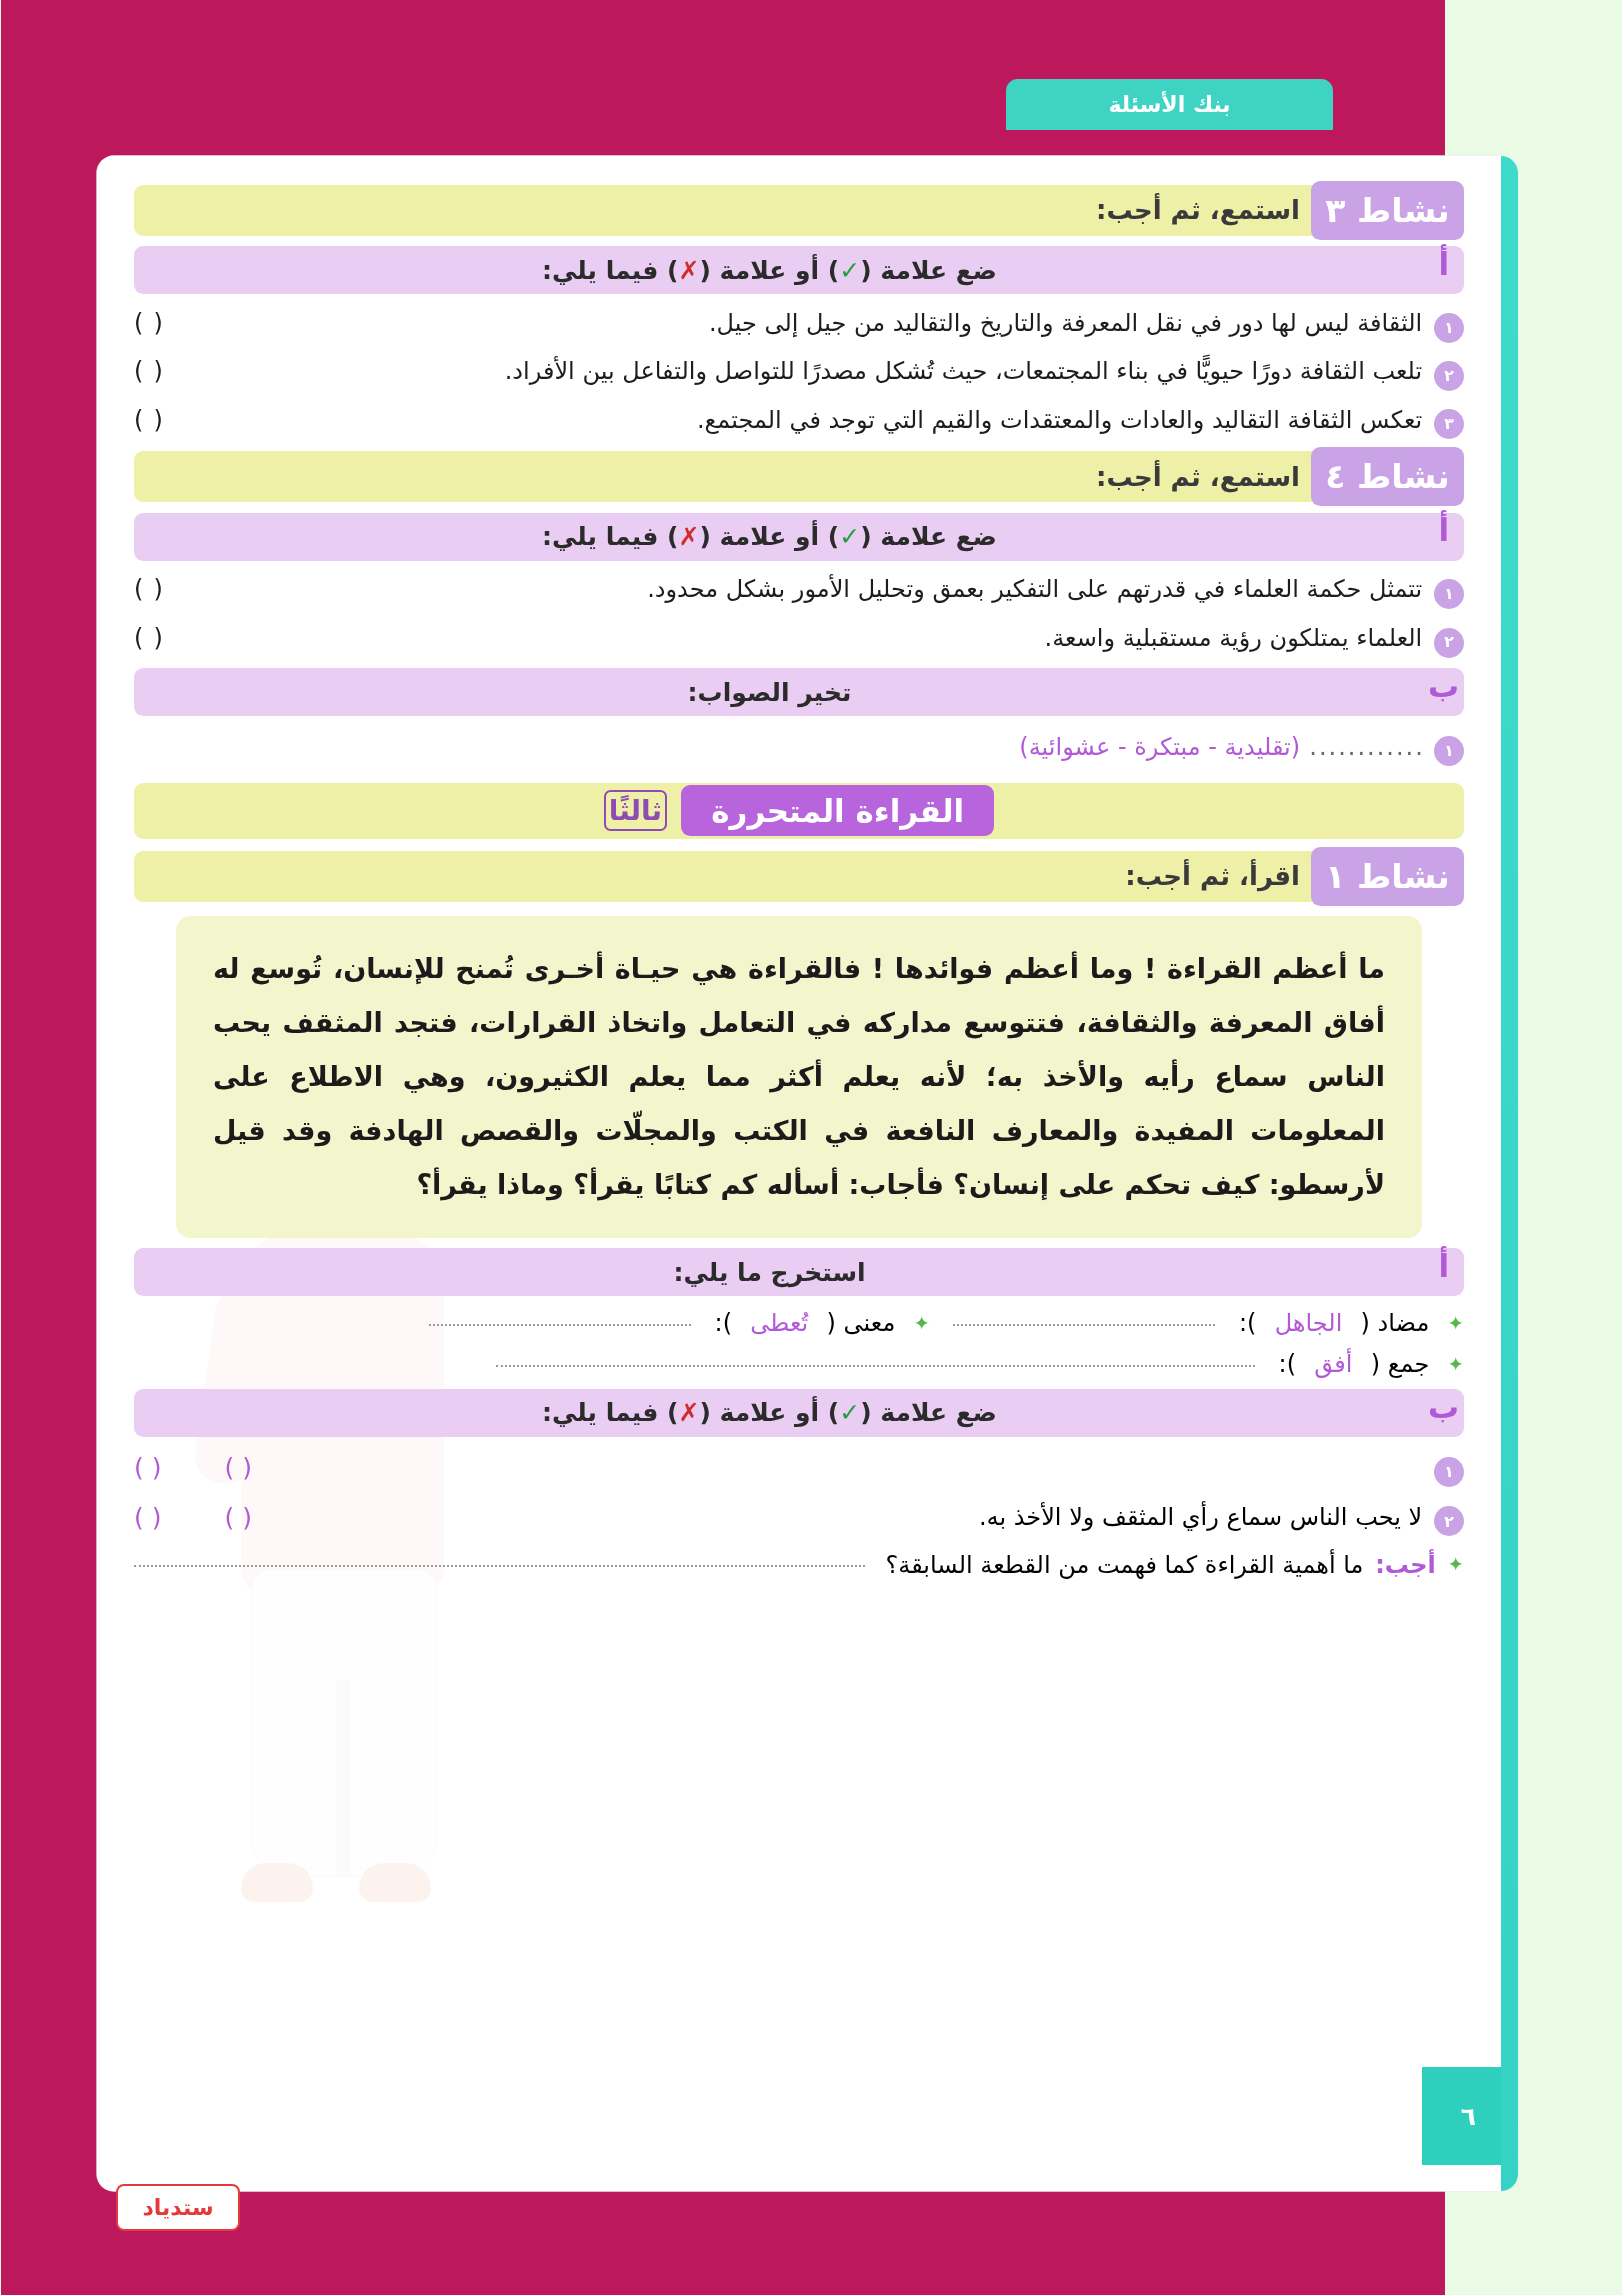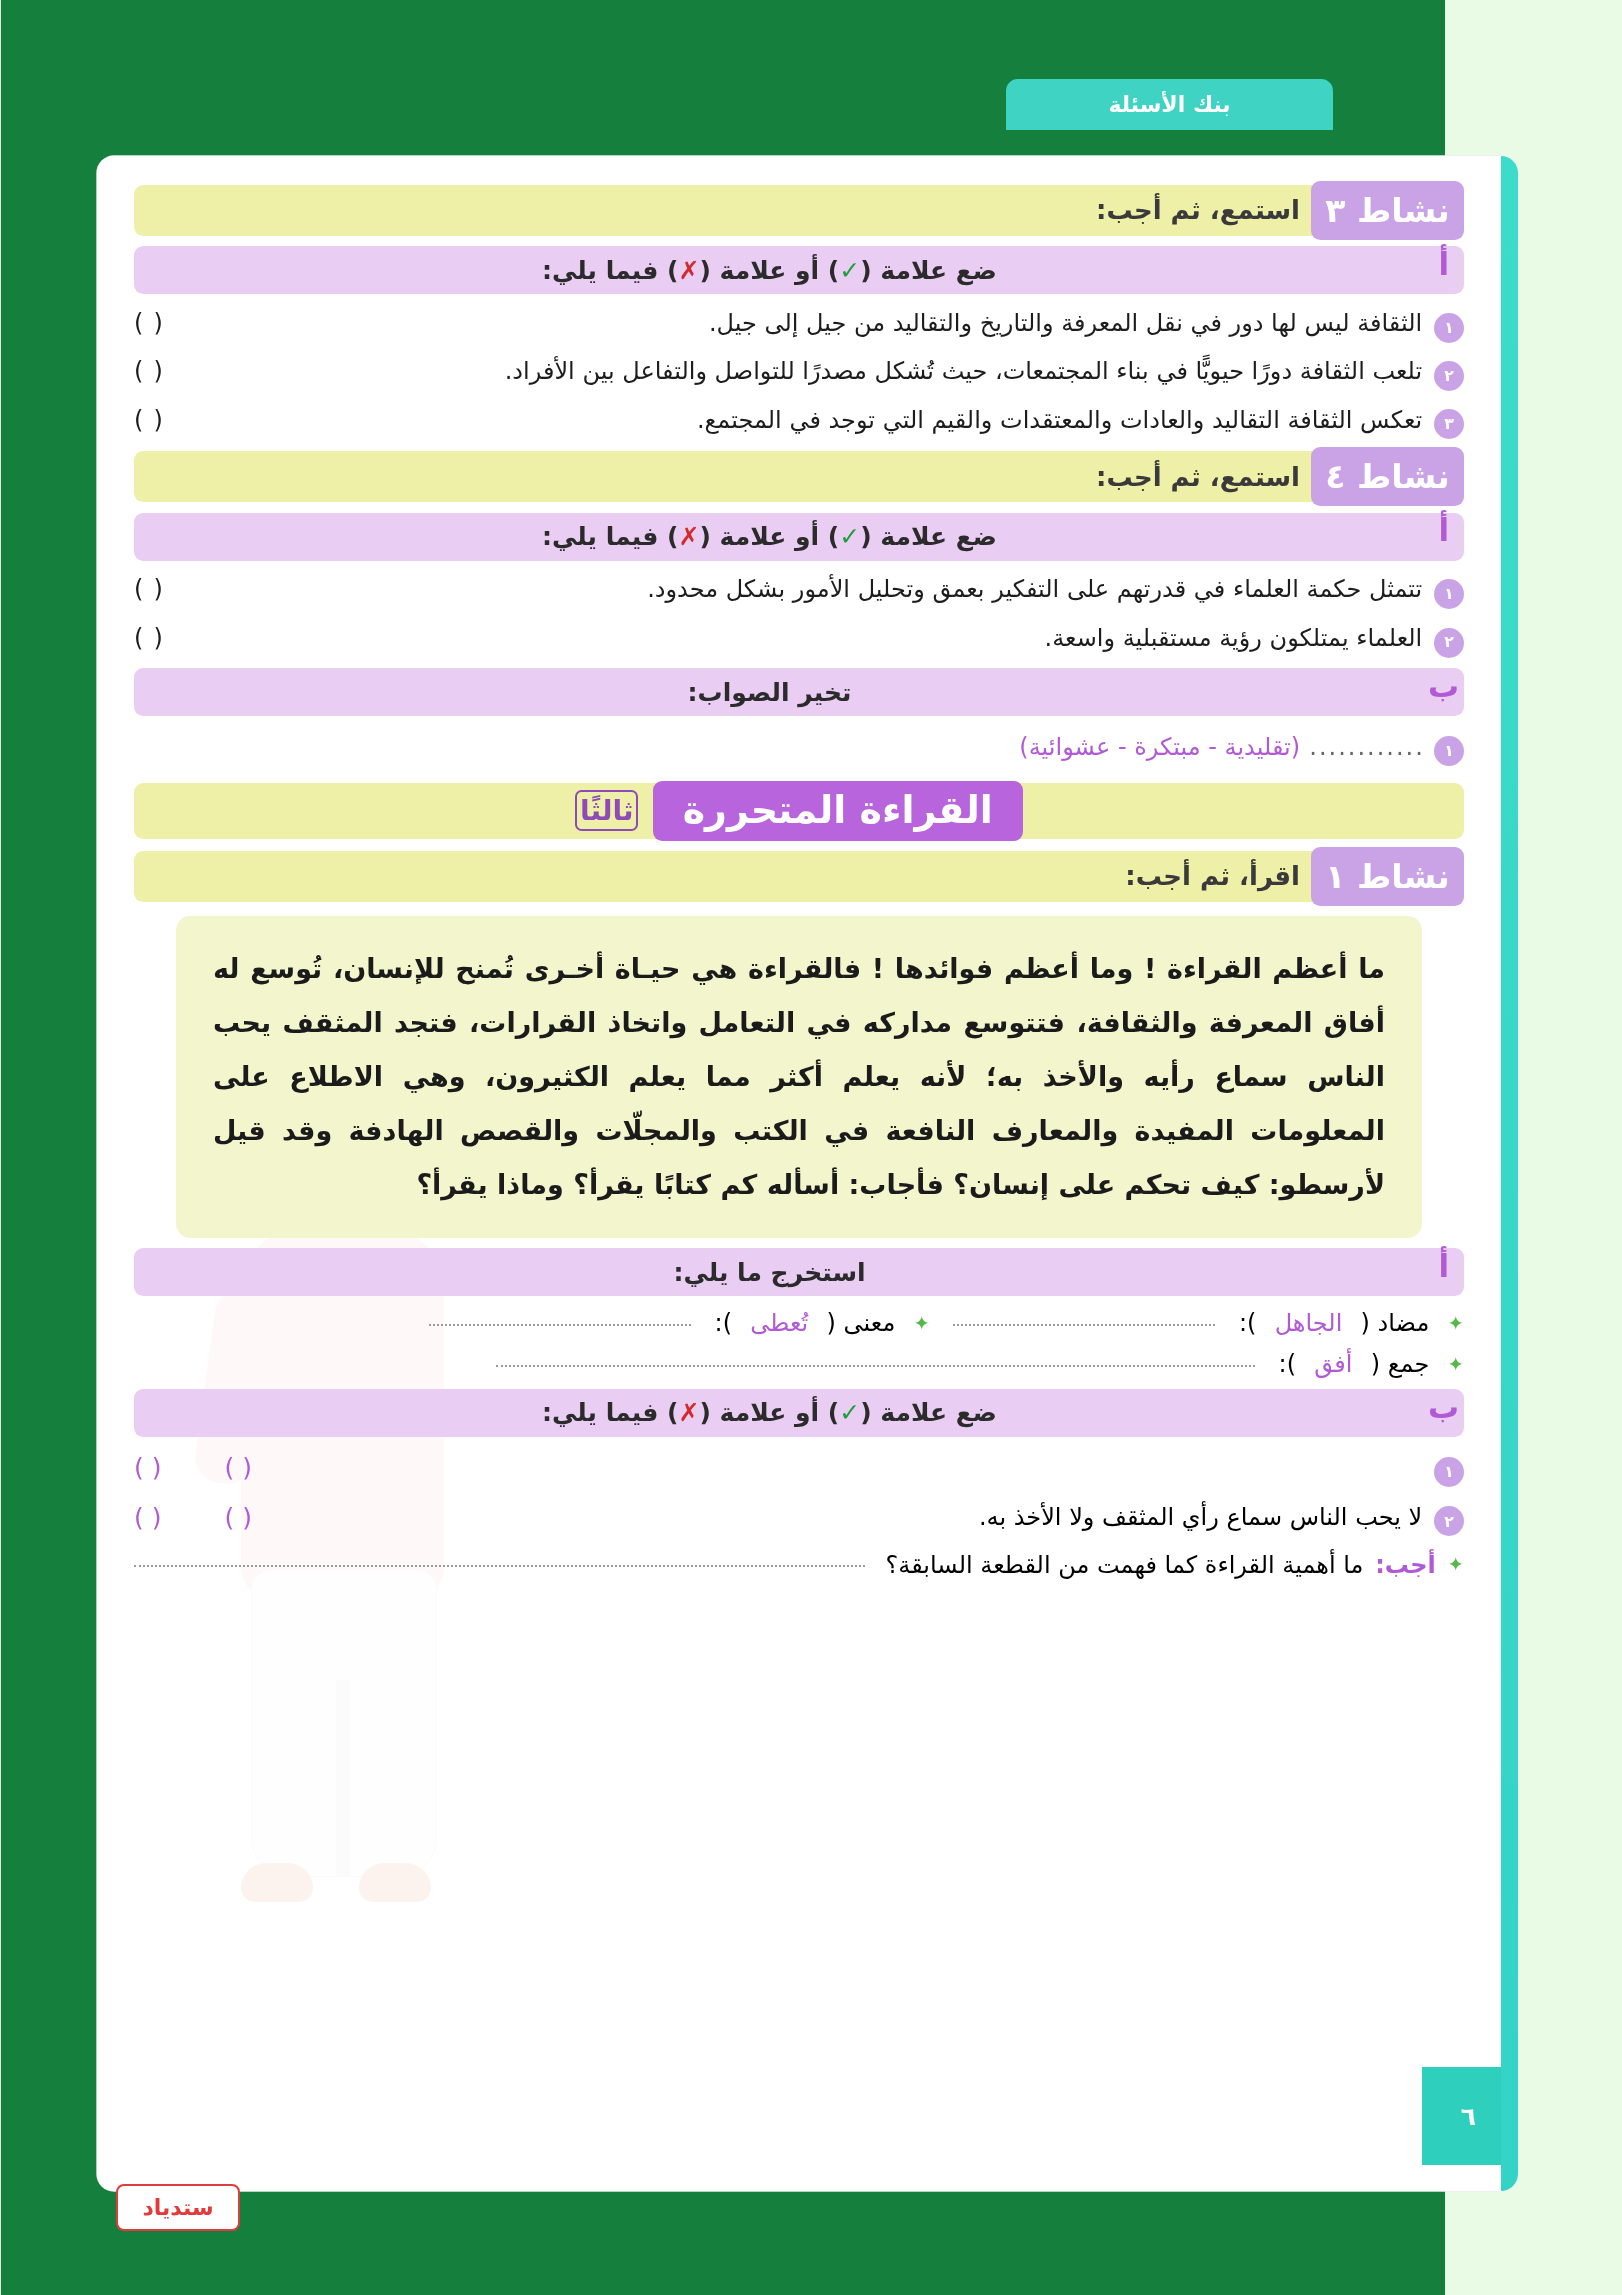--- a/index.html
+++ b/index.html
@@ -12,21 +12,21 @@
     direction: rtl;
     position: relative;
     overflow: hidden;
   }
 
   
   .page-frame {
     position: absolute;
     left: 0; top: 0;
     width: 1445px; height: 2295px;
-    background: #15803d;
+    background: #be185d;
   }
 
   
   .sheet {
     position: absolute;
     left: 97px;
     top: 156px;
     width: 1421px;
     height: 2035px;
     background: #ffffff;
@@ -220,21 +220,21 @@
     border-radius: 9.2px;
     height: 56px;
     margin: 17px 0 7.9px 0;
     position: relative;
   }
   .section-pill {
     background: #b764dd;
     color: #ffffff;
     border-radius: 9.2px;
     padding: 5.2px 30px;
-    font-size: 38px;
+    font-size: 31px;
     font-weight: bold;
     line-height: 1.3;
   }
   .section-badge {
     position: relative;
     width: 63px; height: 41px;
     border: 2.6px solid #8e4bb5;
     border-radius: 6.5px;
     color: #8e4bb5;
     font-size: 28px;

